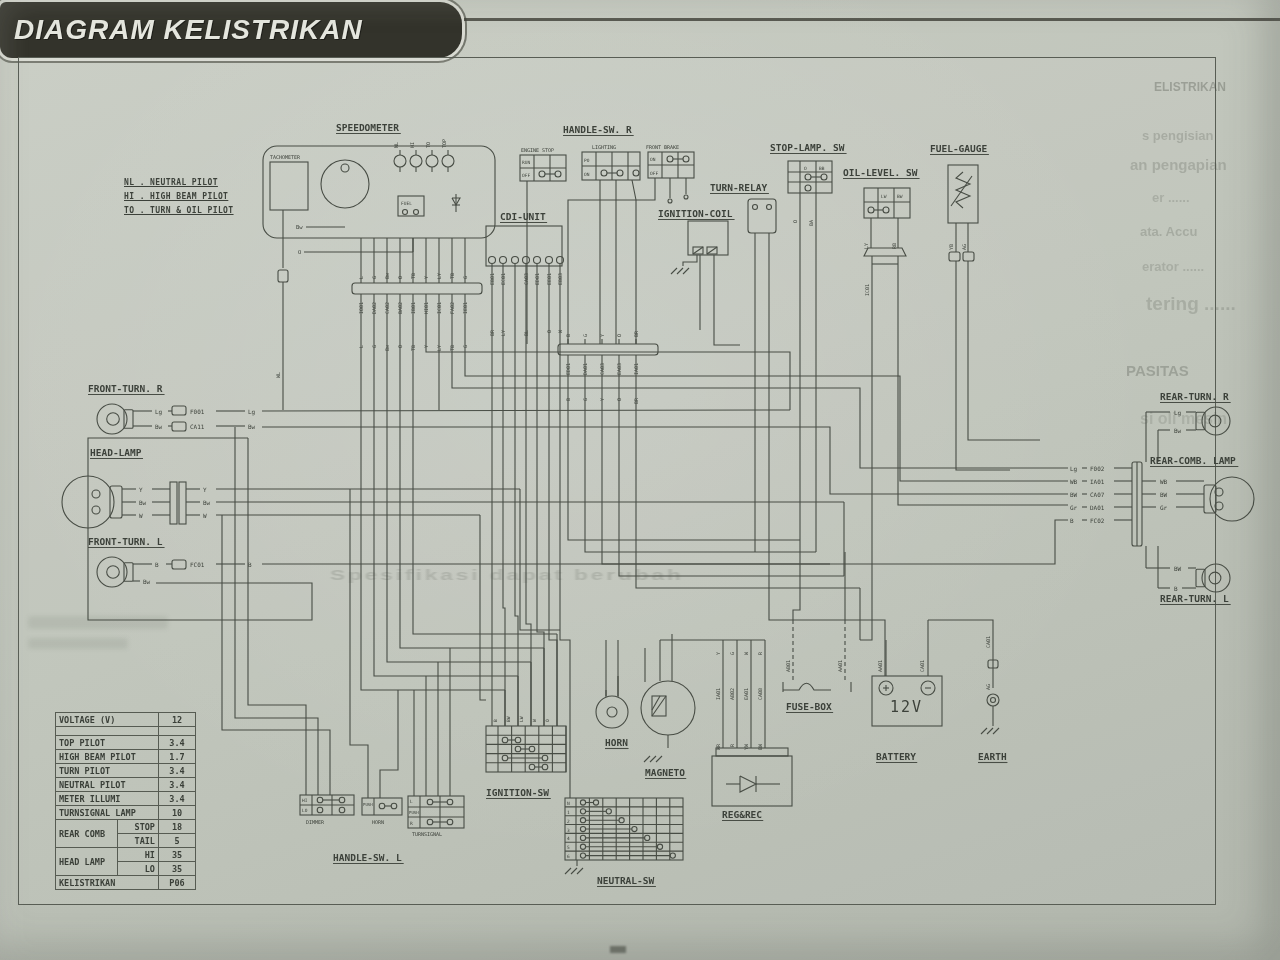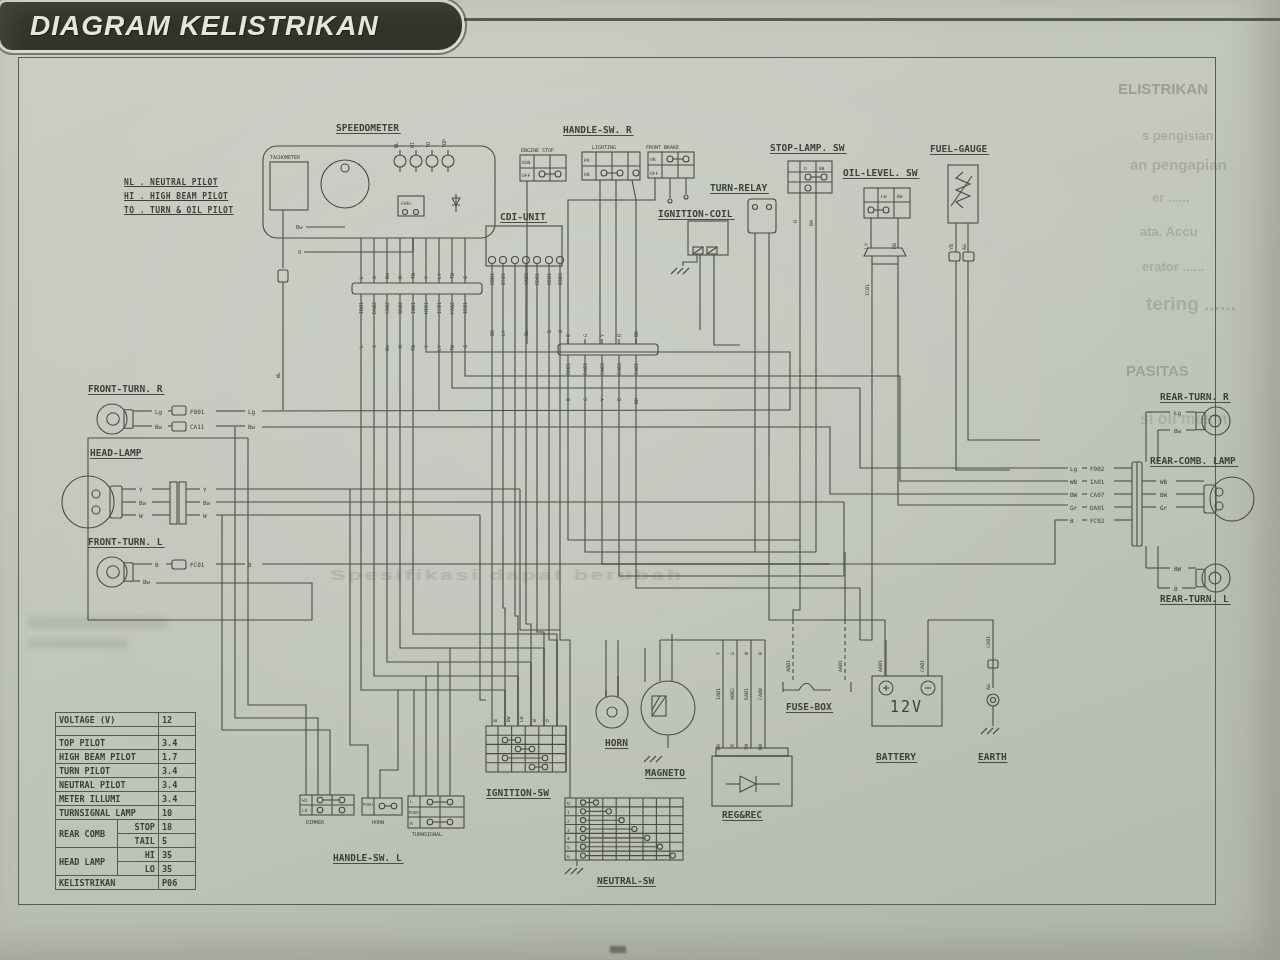--- a/index.html
+++ b/index.html
@@ -6,39 +6,39 @@
   body{
     width:1280px;height:960px;position:relative;overflow:hidden;
     background:
       radial-gradient(ellipse at 45% 40%, rgba(255,255,255,.10), rgba(0,0,0,0) 60%),
       linear-gradient(160deg,#c9cdc3 0%,#bfc4ba 45%,#b2b7ad 100%);
     font-family:"DejaVu Sans Mono","Liberation Mono",monospace;
     color:#3e433c;
   }
   body::after{content:"";position:absolute;inset:0;pointer-events:none;
     box-shadow:inset -14px -10px 40px rgba(55,60,50,.25), inset 6px 4px 30px rgba(255,255,255,.12);}
-  .banner{position:absolute;left:0;top:2px;width:462px;height:48px;
+  .banner{position:absolute;left:0;top:2px;width:462px;height:56px;
     background:#33332b;border-radius:6px 22px 24px 12px;
     box-shadow:0 0 0 3px rgba(235,236,228,.85),0 0 0 5px rgba(60,62,52,.6);
-    display:flex;align-items:center;padding-left:30px;box-sizing:border-box;}
+    display:flex;align-items:center;padding-left:14px;box-sizing:border-box;}
   .banner h1{margin:0;font-family:"Liberation Sans",sans-serif;font-weight:800;font-style:italic;
     font-size:28px;letter-spacing:1px;color:#e6e7df;text-shadow:1px 1px 0 rgba(0,0,0,.4);}
   .banner-line{position:absolute;left:464px;top:18px;width:816px;height:3px;background:#3c3c34;opacity:.8;}
   .frame{position:absolute;left:18px;top:57px;width:1196px;height:846px;
     border:1.4px solid #585d54;background:rgba(255,255,255,.05);}
   svg#schem{position:absolute;left:0;top:0;width:1280px;height:960px;}
   svg#schem line,svg#schem polyline,svg#schem rect,svg#schem circle,svg#schem path{
     stroke:#484d45;fill:none;stroke-width:1.1;}
   svg#schem text{fill:#3c413a;font-family:"DejaVu Sans Mono","Liberation Mono",monospace;}
   .legend-line{position:absolute;font-size:8px;font-weight:bold;letter-spacing:.4px;
     text-decoration:underline;color:#3c413a;margin-top:8px;}
   table.spec{position:absolute;left:55px;top:712px;border-collapse:collapse;
     font-size:8.5px;font-weight:bold;color:#3a3f38;}
   table.spec td{border:1.2px solid #565b52;padding:1px 3px;height:11px;white-space:nowrap;}
-  table.spec td.v{text-align:left;width:30px;}
+  table.spec td.v{text-align:center;width:30px;}
   table.spec td.s{text-align:right;width:34px;}
   table.spec td.l{width:96px;}
   table.spec tr.empty td{height:6px;}
   .bleed{position:absolute;font-family:"Liberation Sans",sans-serif;font-weight:bold;
     color:#464b42;filter:blur(.7px);white-space:nowrap;pointer-events:none;}
   .smudge{position:absolute;background:rgba(70,76,66,.10);filter:blur(2px);border-radius:4px;}
   .mark{position:absolute;background:rgba(45,50,42,.5);filter:blur(.8px);}
 </style>
 </head>
 <body>
@@ -729,21 +729,21 @@
     <td class="s">LO</td>
     <td class="v">35</td>
   </tr>
   <tr>
     <td colspan="2">KELISTRIKAN</td>
     <td class="v">P06</td>
   </tr>
 </tbody>
   </table>
 
-<div class="bleed" style="left:1118px;top:80px;font-size:15px;opacity:.32">ELISTRIKAN</div>
+<div class="bleed" style="left:1154px;top:80px;font-size:12px;opacity:.32">ELISTRIKAN</div>
 <div class="bleed" style="left:1142px;top:128px;font-size:13px;opacity:.22">s pengisian</div>
 <div class="bleed" style="left:1130px;top:156px;font-size:15px;opacity:.22">an pengapian</div>
 <div class="bleed" style="left:1152px;top:190px;font-size:13px;opacity:.20">er ......</div>
 <div class="bleed" style="left:1140px;top:224px;font-size:13px;opacity:.22">ata. Accu</div>
 <div class="bleed" style="left:1142px;top:259px;font-size:13px;opacity:.20">erator ......</div>
 <div class="bleed" style="left:1146px;top:293px;font-size:19px;opacity:.20">tering ......</div>
 <div class="bleed" style="left:1126px;top:362px;font-size:15px;opacity:.28">PASITAS</div>
 <div class="bleed" style="left:1140px;top:410px;font-size:16px;opacity:.16">si oli mesin</div>
 <div class="bleed" style="left:330px;top:566px;font-size:15px;opacity:.17;letter-spacing:2px;transform:scaleX(1.5);transform-origin:left">Spesifikasi dapat berubah</div>
 <div class="smudge" style="left:28px;top:616px;width:140px;height:13px"></div>

